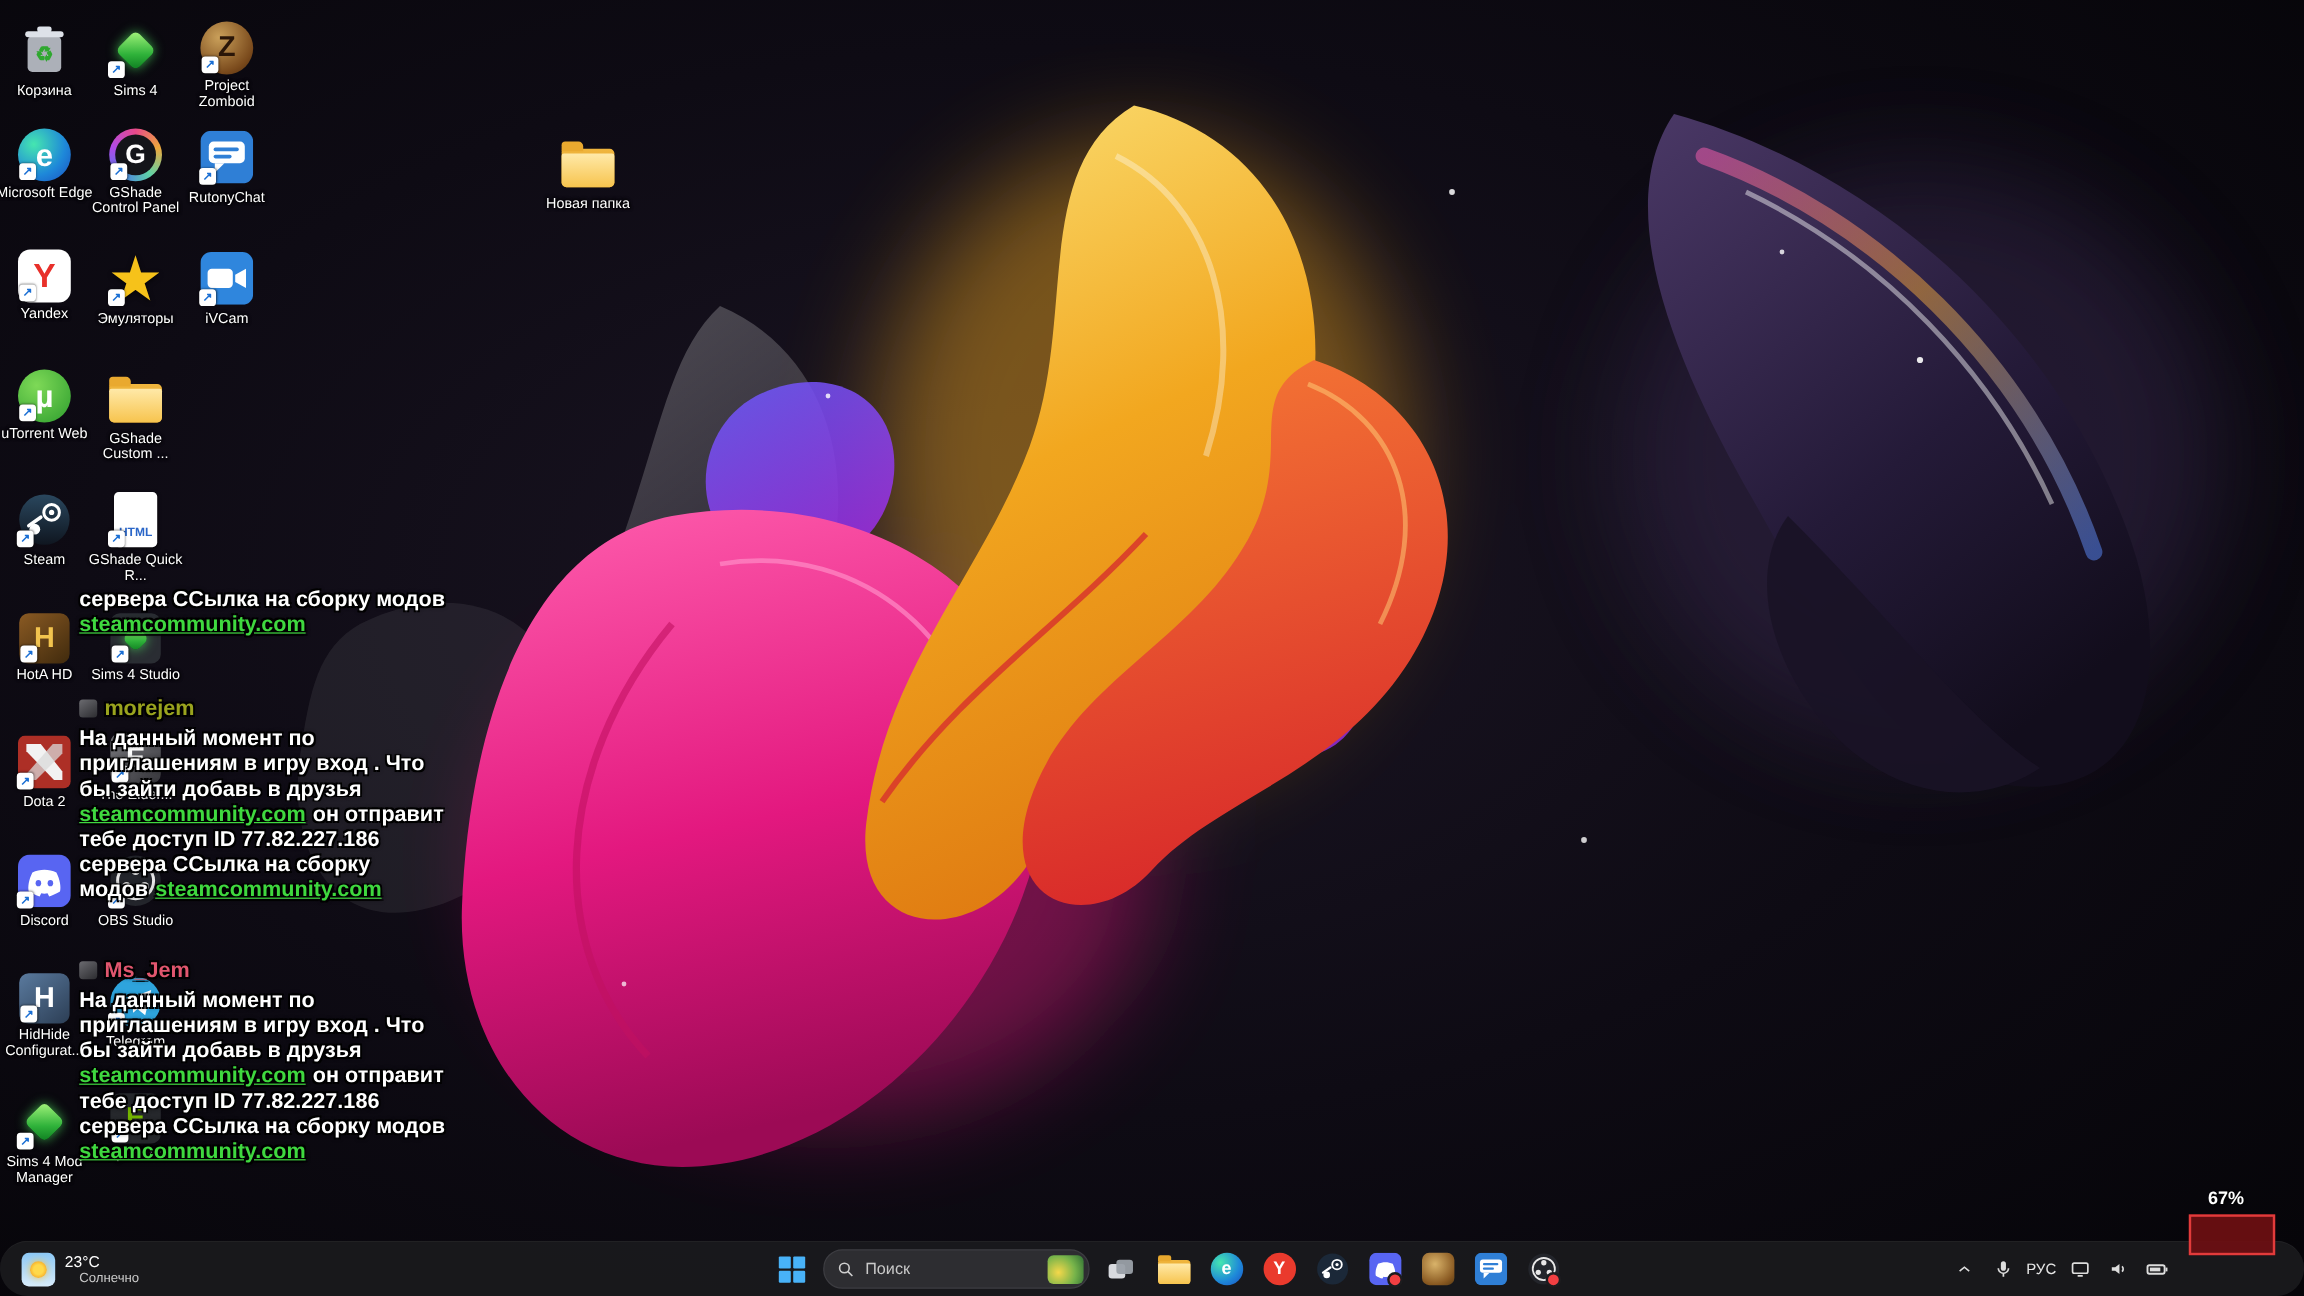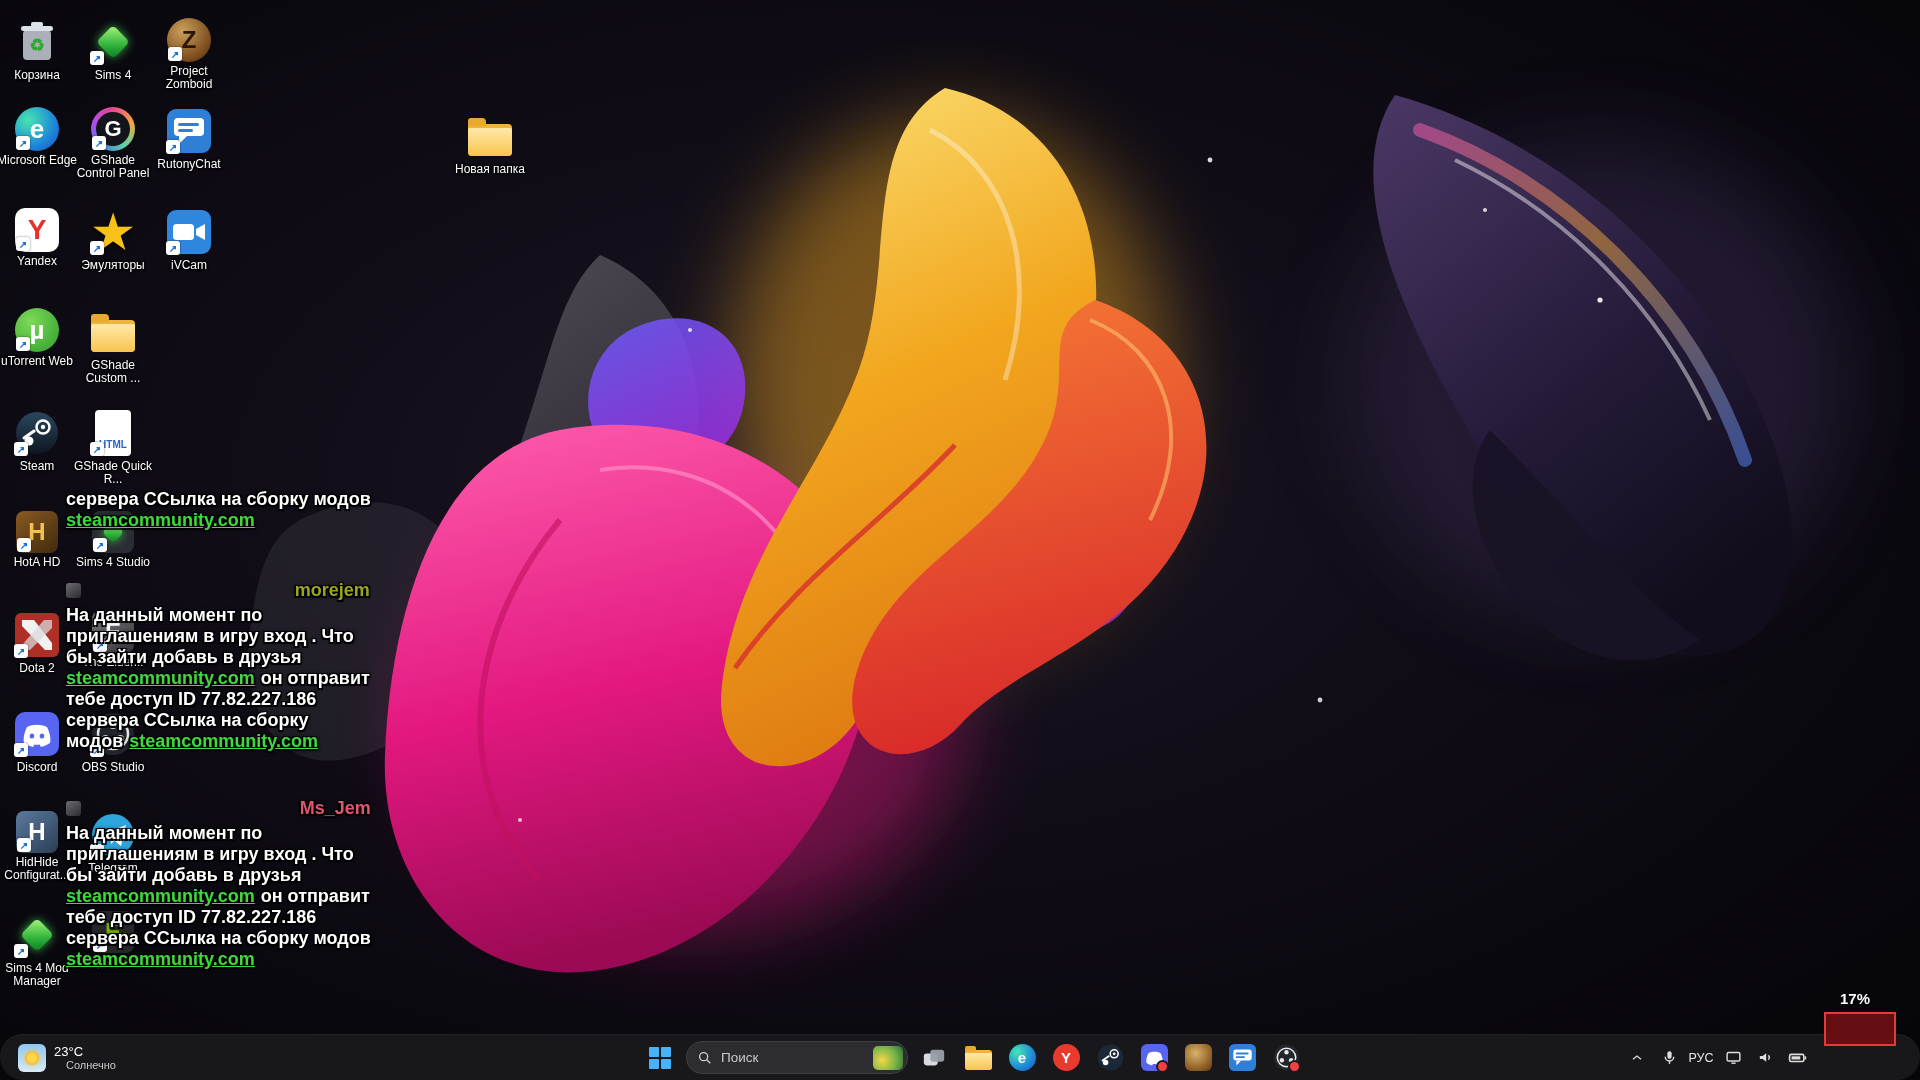--- a/index.html
+++ b/index.html
@@ -52,21 +52,21 @@
   
   .chat{position:absolute;z-index:5;white-space:nowrap;}
   .cl{height:21px;display:flex;align-items:center;}
   .cl > * + *{margin-left:6px;}
   .ct,.clink,.cuser{font-size:18px;font-weight:bold;
     text-shadow:-1.5px -1.5px 0 #000,1.5px -1.5px 0 #000,-1.5px 1.5px 0 #000,1.5px 1.5px 0 #000,0 0 4px #000;}
   .ct{color:#fff;}
   .clink{color:#3fd83f;text-decoration:underline;cursor:pointer;}
   .cuser.u1{color:#9aa41e;}
   .cuser.u2{color:#e0566e;}
-  .cuserline{margin-bottom:4px;justify-content:space-between;}
+  .cuserline{margin-bottom:4px;}
   .badge{width:15px;height:15px;border-radius:3px;background:linear-gradient(145deg,#6b6b70,#2c2c30);display:inline-block;}
 
   
   #cap-pct{position:absolute;left:1840px;top:990px;color:#fff;font-size:15px;font-weight:bold;z-index:12;
     text-shadow:1px 1px 2px #000;}
   #cap-box{position:absolute;left:1824px;top:1012px;width:68px;height:30px;background:rgba(110,15,18,.92);
     border:2px solid #e23b3b;z-index:12;}
 
   
   #taskbar{position:absolute;left:0;right:0;bottom:0;height:45px;background:rgba(25,25,29,.94);z-index:10;
@@ -488,21 +488,21 @@
         <span class="ct">тебе доступ ID 77.82.227.186</span>
       </div>
     <div class="cl">
         <span class="ct">сервера ССылка на сборку модов</span>
       </div>
     <div class="cl">
         <span class="clink">steamcommunity.com</span>
       </div>
   </div>
 
-  <div id="cap-pct">17%</div>
+  <div id="cap-pct">67%</div>
   <div id="cap-box"></div>
 
   <div id="taskbar">
     <div id="weather">
       <div class="wicon"></div>
       <div class="wtxt">
         <div class="wtemp">23°C</div>
         <div class="wcond">Солнечно</div>
       </div>
     </div>

